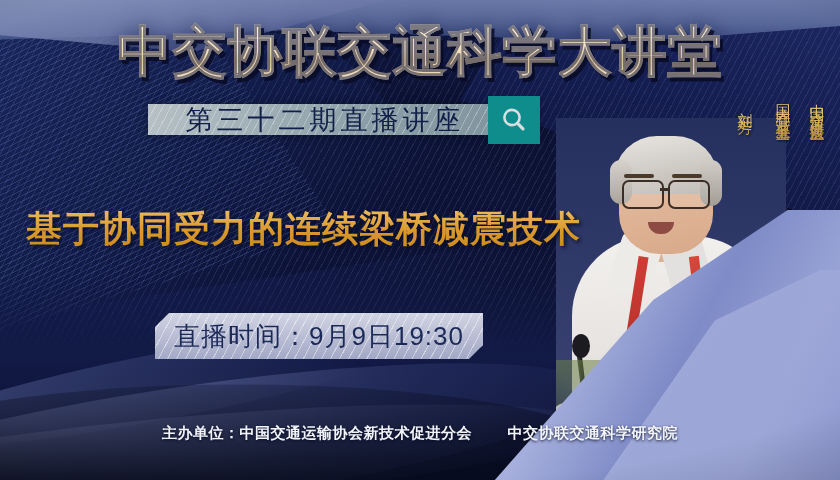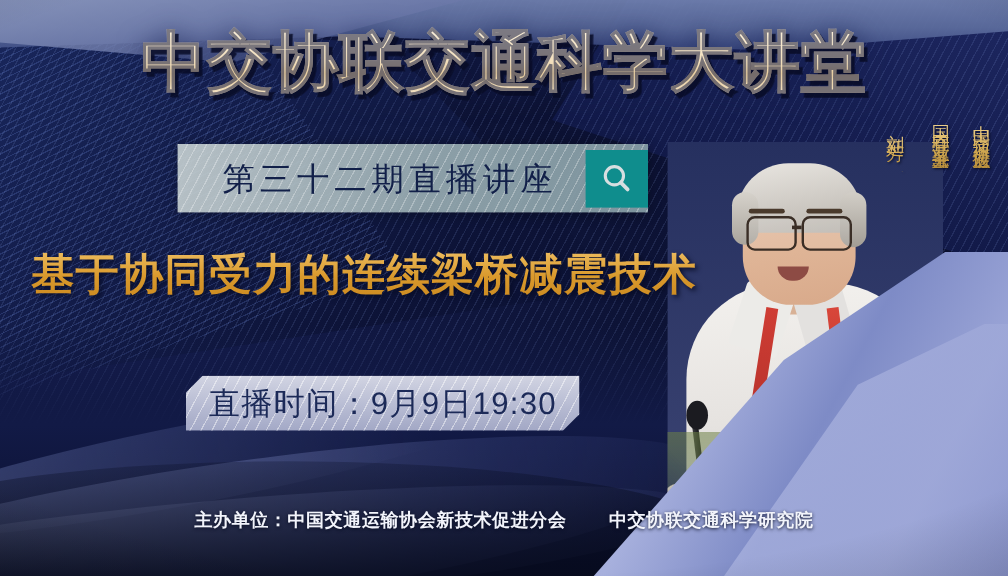--- a/index.html
+++ b/index.html
@@ -163,25 +163,24 @@
     font-family:"Liberation Sans","DejaVu Sans",sans-serif;
     background:linear-gradient(180deg,#fdf4e2 0%,#f3e0be 48%,#e9cfa2 62%,#f7ead3 100%);
     -webkit-background-clip:text;background-clip:text;color:transparent;
     -webkit-text-stroke:1px rgba(20,26,60,.55);
     filter:drop-shadow(3px 4px 0 rgba(8,12,38,.85)) drop-shadow(0 0 10px rgba(20,30,80,.6));
     white-space:nowrap;
   }
 
   
   .subband{
-    position:absolute;left:148px;top:104px;width:392px;height:57px;
+    position:absolute;left:148px;top:104px;width:392px;height:31px;
     background:linear-gradient(100deg,rgba(196,206,208,.92) 0%,rgba(150,170,176,.92) 55%,rgba(134,158,166,.92) 100%);
     display:flex;align-items:center;
     box-shadow:0 1px 10px rgba(0,0,0,.3);
-    margin-top:16px;
   }
   .subband::after{
     content:"";position:absolute;inset:0;
     background-image:repeating-linear-gradient(118deg,rgba(255,255,255,.28) 0 1px,rgba(0,0,0,0) 1px 7px);
     pointer-events:none;
   }
   .subband-text{
     position:relative;z-index:2;flex:1;text-align:center;
     font-size:27px;font-weight:400;color:#122049;letter-spacing:4px;
     padding-left:14px;

